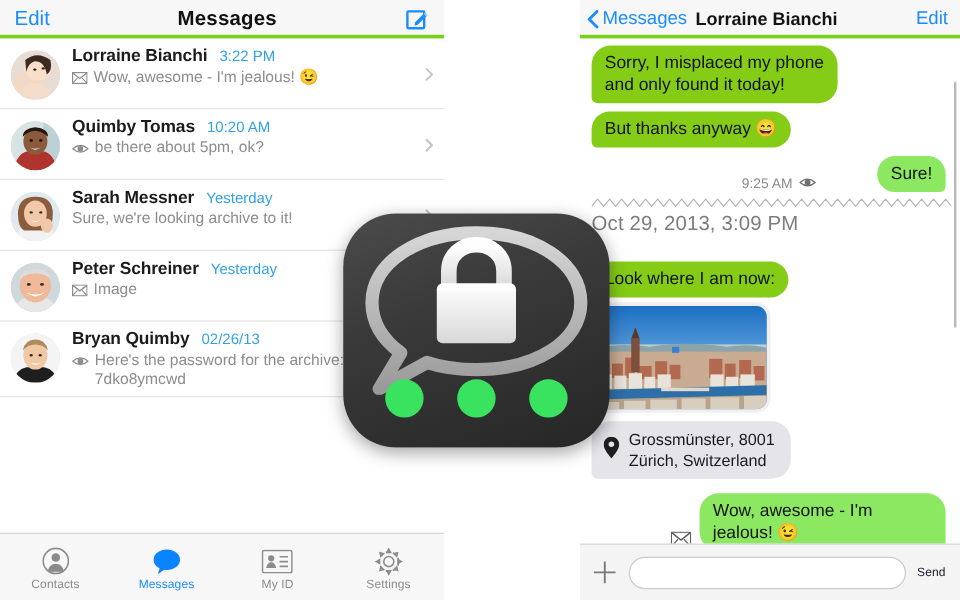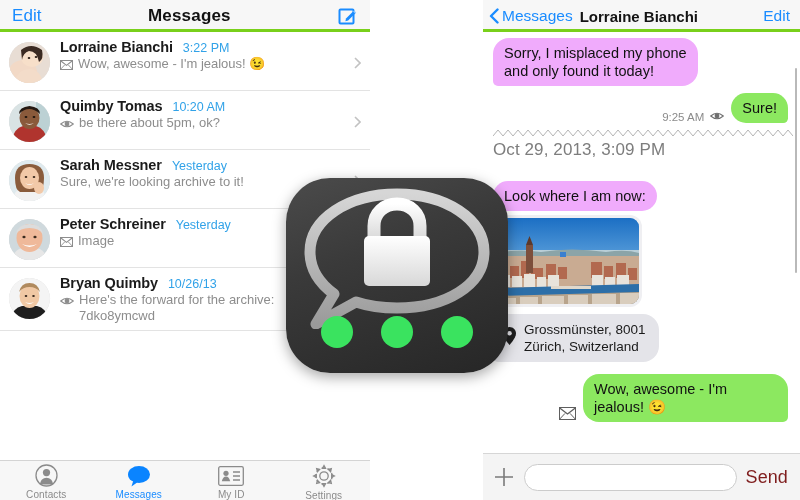--- a/index.html
+++ b/index.html
@@ -58,21 +58,21 @@
   }
   .preview-text { flex: 1 1 auto; }
   .status-ico { flex: 0 0 auto; margin-right: 5px; margin-top: 2px; }
   .chevron {
     position: absolute; right: 9px; top: 50%; transform: translateY(-50%);
     width: 7px; height: 12px;
   }
 
   
   .tabbar {
-    position: absolute; left: 0; bottom: 0; width: 370px; height: 40px;
+    position: absolute; left: 0; bottom: 0; width: 370px; height: 56px;
     background: #f7f7f7; border-top: 1px solid #d4d4d4;
     display: flex; align-items: center;
   }
   .tab {
     flex: 1 1 0; display: flex; flex-direction: column;
     align-items: center; justify-content: center; gap: 2px;
     height: 100%; padding-top: 3px;
   }
   .tab-label { font-size: 10px; color: #8b8b8b; letter-spacing: .1px; }
   .tab.active .tab-label { color: #1a8cff; }
@@ -101,21 +101,21 @@
   .row { display: flex; align-items: flex-end; margin-bottom: 7px; }
   .row.in  { justify-content: flex-start; }
   .row.out { justify-content: flex-end; }
 
   .bubble {
     position: relative; max-width: 205px;
     padding: 6px 11px; border-radius: 16px;
     font-size: 14.5px; line-height: 18px; color: #111;
     word-wrap: break-word;
   }
-  .bubble.in  { background: #f0abfc; border-bottom-left-radius: 5px; }
+  .bubble.in  { background: #84cc16; border-bottom-left-radius: 5px; }
   .bubble.out { background: #8ce860; border-bottom-right-radius: 5px; }
   .bubble.in::after {
     content: ""; position: absolute; left: -5px; bottom: 0;
     width: 12px; height: 12px; background: #e4e4e9;
     border-bottom-right-radius: 12px; z-index: -1;
   }
   .bubble.out::after {
     content: ""; position: absolute; right: -5px; bottom: 0;
     width: 12px; height: 12px; background: #8ce860;
     border-bottom-left-radius: 12px; z-index: -1;
@@ -148,21 +148,21 @@
     background: #f4f4f4; border-top: 1px solid #d6d6d6;
     display: flex; align-items: center; padding: 0 12px 0 10px; gap: 9px;
   }
   .plus-btn { width: 22px; height: 22px; flex: 0 0 auto; }
   .msg-input {
     flex: 1 1 auto; height: 27px; border-radius: 14px;
     background: #fff; border: 1px solid #ccc;
     font-size: 13px; padding: 0 10px; color: #111; outline: none;
     font-family: "Liberation Sans", sans-serif;
   }
-  .send-btn { font-size: 18px; color: #7f1d1d; flex: 0 0 auto; letter-spacing: .1px; }
+  .send-btn { font-size: 10px; color: #0f172a; flex: 0 0 auto; letter-spacing: .1px; }
 
   .scrollbar {
     position: absolute; right: 3px; top: 36px; width: 2px; height: 205px;
     background: #b9b9b9; border-radius: 1px;
   }
 
   
   .app-icon {
     position: absolute; left: 286px; top: 178px;
     width: 222px; height: 195px; border-radius: 44px;
@@ -342,30 +342,30 @@
             <ellipse cx="20.5" cy="18" rx="10" ry="12" fill="#f0c8a4"></ellipse>
             <path d="M10 14 Q12 5 20.5 5 Q29 5 31 14 Q27 9 20.5 9 Q14 9 10 14 Z" fill="#b08a5e"></path>
             <ellipse cx="17" cy="18" rx="1.3" ry="1" fill="#33231a"></ellipse>
             <ellipse cx="24.5" cy="18" rx="1.3" ry="1" fill="#33231a"></ellipse>
             <path d="M16 24 Q20.5 28 25 24 Q20.5 26 16 24 Z" fill="#fff"></path>
           </svg>
         </div>
         <div class="thread-body">
           <div class="thread-top">
             <span class="thread-name">Bryan Quimby</span>
-            <span class="thread-time">10/26/13</span>
+            <span class="thread-time">02/26/13</span>
           </div>
           <div class="thread-preview">
             <span class="status-ico">
               <svg width="14" height="10" viewBox="0 0 14 10">
                 <path d="M.7 5 Q7 -.5 13.3 5 Q7 10.5 .7 5 Z" fill="none" stroke="#8d8d8d" stroke-width="1.1"></path>
                 <circle cx="7" cy="5" r="2.4" fill="#8d8d8d"></circle>
               </svg>
             </span>
-            <span class="preview-text">Here's the forward for the archive: 7dko8ymcwd</span>
+            <span class="preview-text">Here's the password for the archive: 7dko8ymcwd</span>
           </div>
         </div>
         <span class="chevron">
           <svg width="7" height="12" viewBox="0 0 7 12">
               <path d="M1 1 L6 6 L1 11" fill="none" stroke="#c2c2c2" stroke-width="1.6"></path>
             </svg>
         </span>
       </div>
 
     </div>
@@ -431,22 +431,25 @@
       <span class="conv-title">Lorraine Bianchi</span>
       <span class="conv-edit">Edit</span>
     </div>
 
     <div class="conv-body">
 
       <div class="row in">
         <div class="bubble in">Sorry, I misplaced my phone and only found it today!</div>
       </div>
 
-
-      <div class="row out" style="margin-bottom:2px;">
+      <div class="row in">
+        <div class="bubble in">But thanks anyway 😄</div>
+      </div>
+
+      <div class="row out" style="margin-bottom:2px;gap:44px;">
         <span class="meta">
           <span>9:25 AM</span>
           <span>
             <svg width="14" height="10" viewBox="0 0 14 10">
               <path d="M.7 5 Q7 -.5 13.3 5 Q7 10.5 .7 5 Z" fill="none" stroke="#6f6f6f" stroke-width="1.1"></path>
               <circle cx="7" cy="5" r="2.4" fill="#6f6f6f"></circle>
             </svg>
           </span>
         </span>
         <div class="bubble out">Sure!</div>

